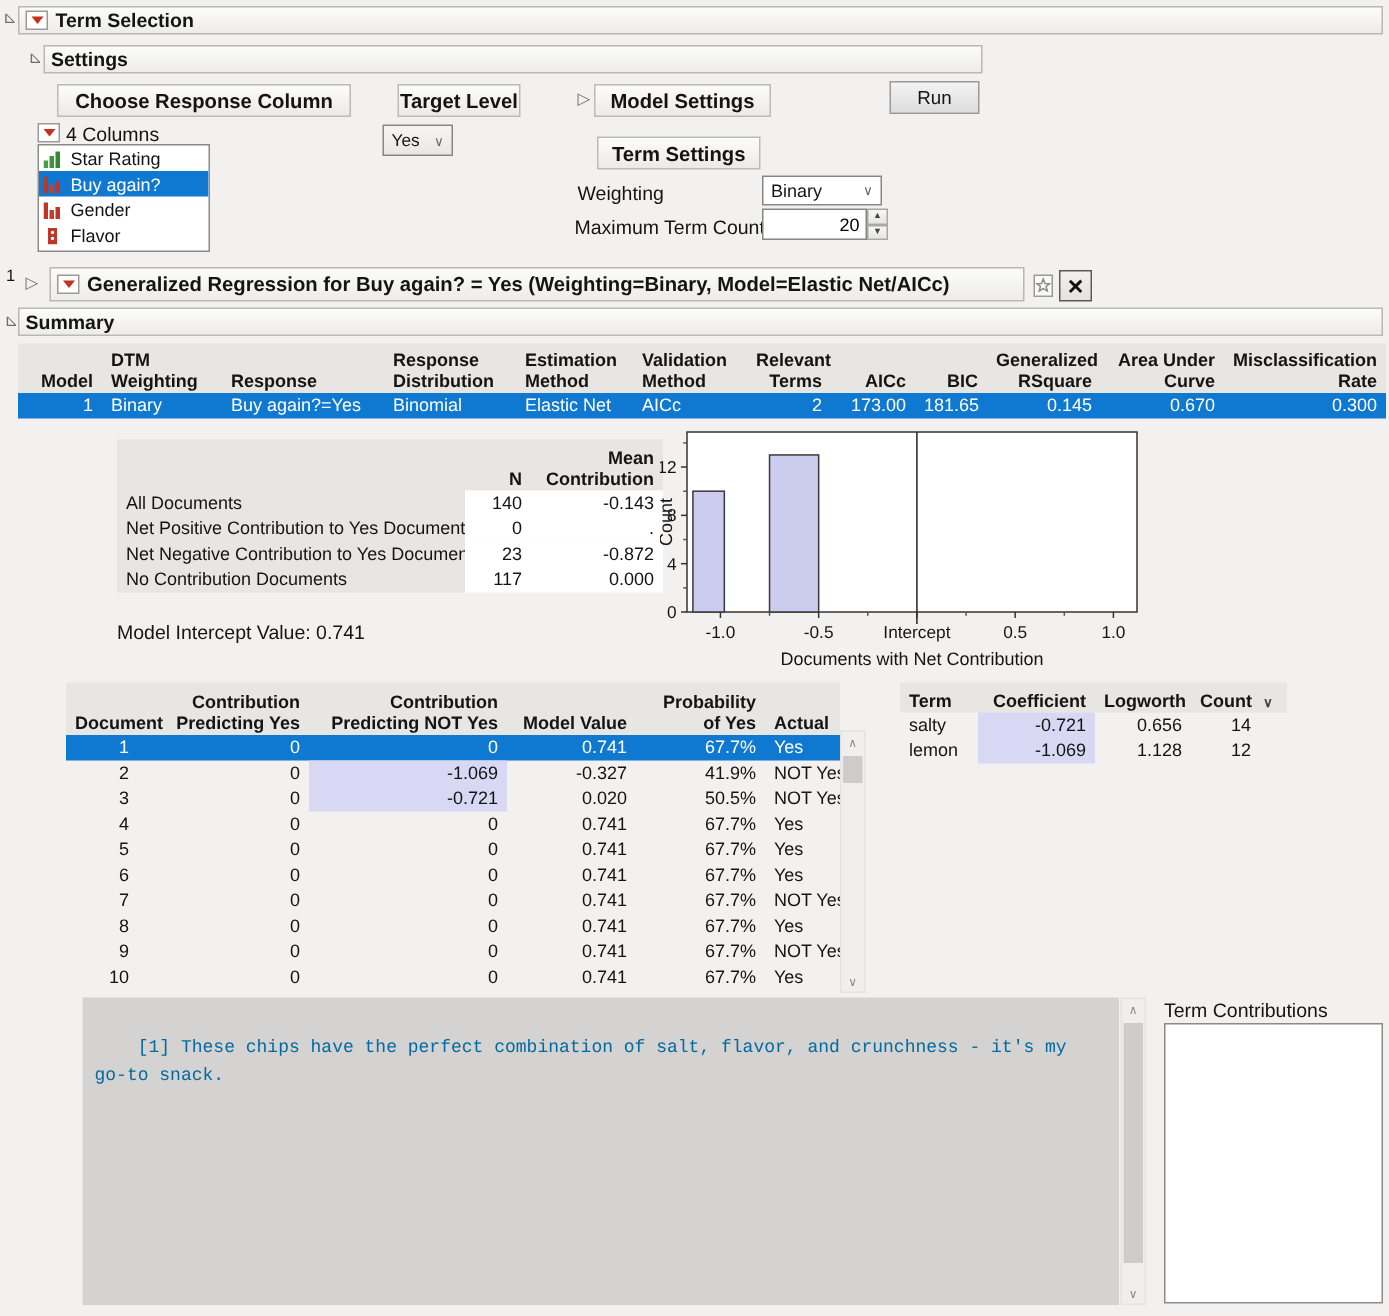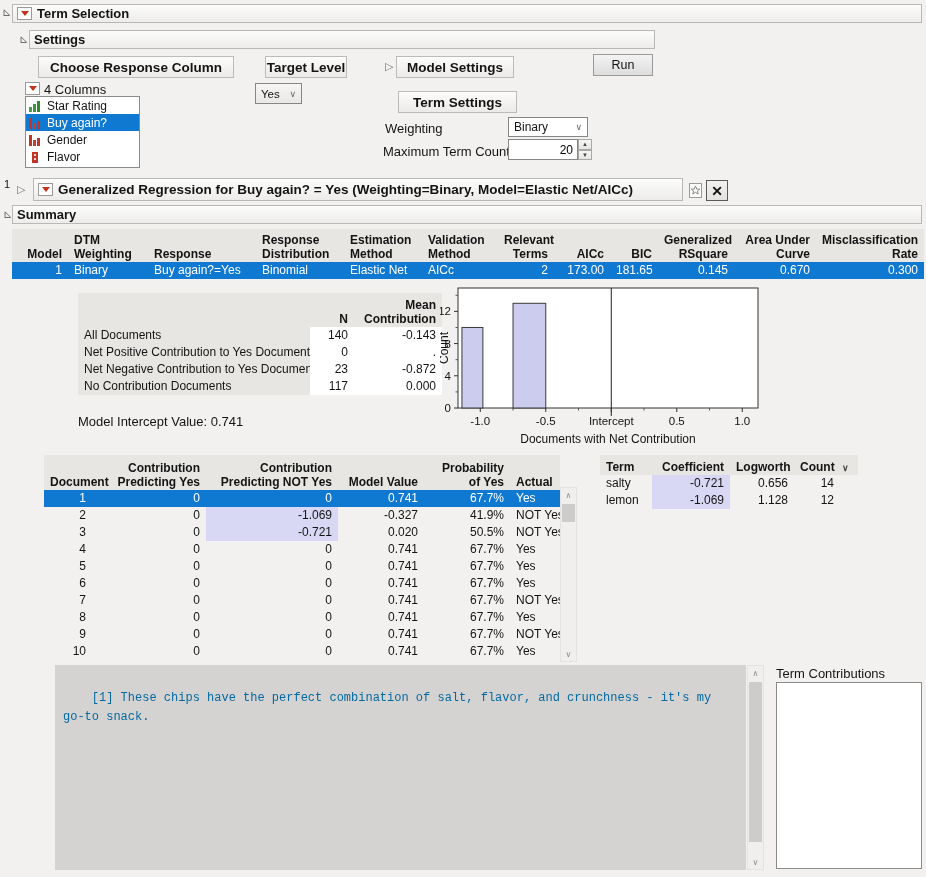--- a/index.html
+++ b/index.html
@@ -113,21 +113,21 @@
         </svg>
         <span>Flavor</span>
       </div>
     </div>
 
   <div class="combo gray" style="left:255px;top:83px;width:47px;height:21px;">
     <span style="font-size:11.5px;">Yes</span>
     <span class="chev">∨</span>
   </div>
 
-  <div class="hdrbtn" style="left:398px;top:91px;width:119px;">
+  <div class="hdrbtn" style="left:398px;top:91px;width:109px;">
       <span>Term Settings</span>
     </div>
   <span class="plainlabel" style="left:385px;top:121px;">Weighting</span>
   <div class="combo" style="left:508px;top:117px;width:80px;height:20px;">
     <span>Binary</span>
     <span class="chev">∨</span>
   </div>
   <span class="plainlabel" style="left:383px;top:144px;">Maximum Term Count</span>
   <input class="spininput" style="left: 508px; top: 139px; width: 70px; height: 21px;" value="20">
   <div class="spin" style="left:578px;top:139px;">

